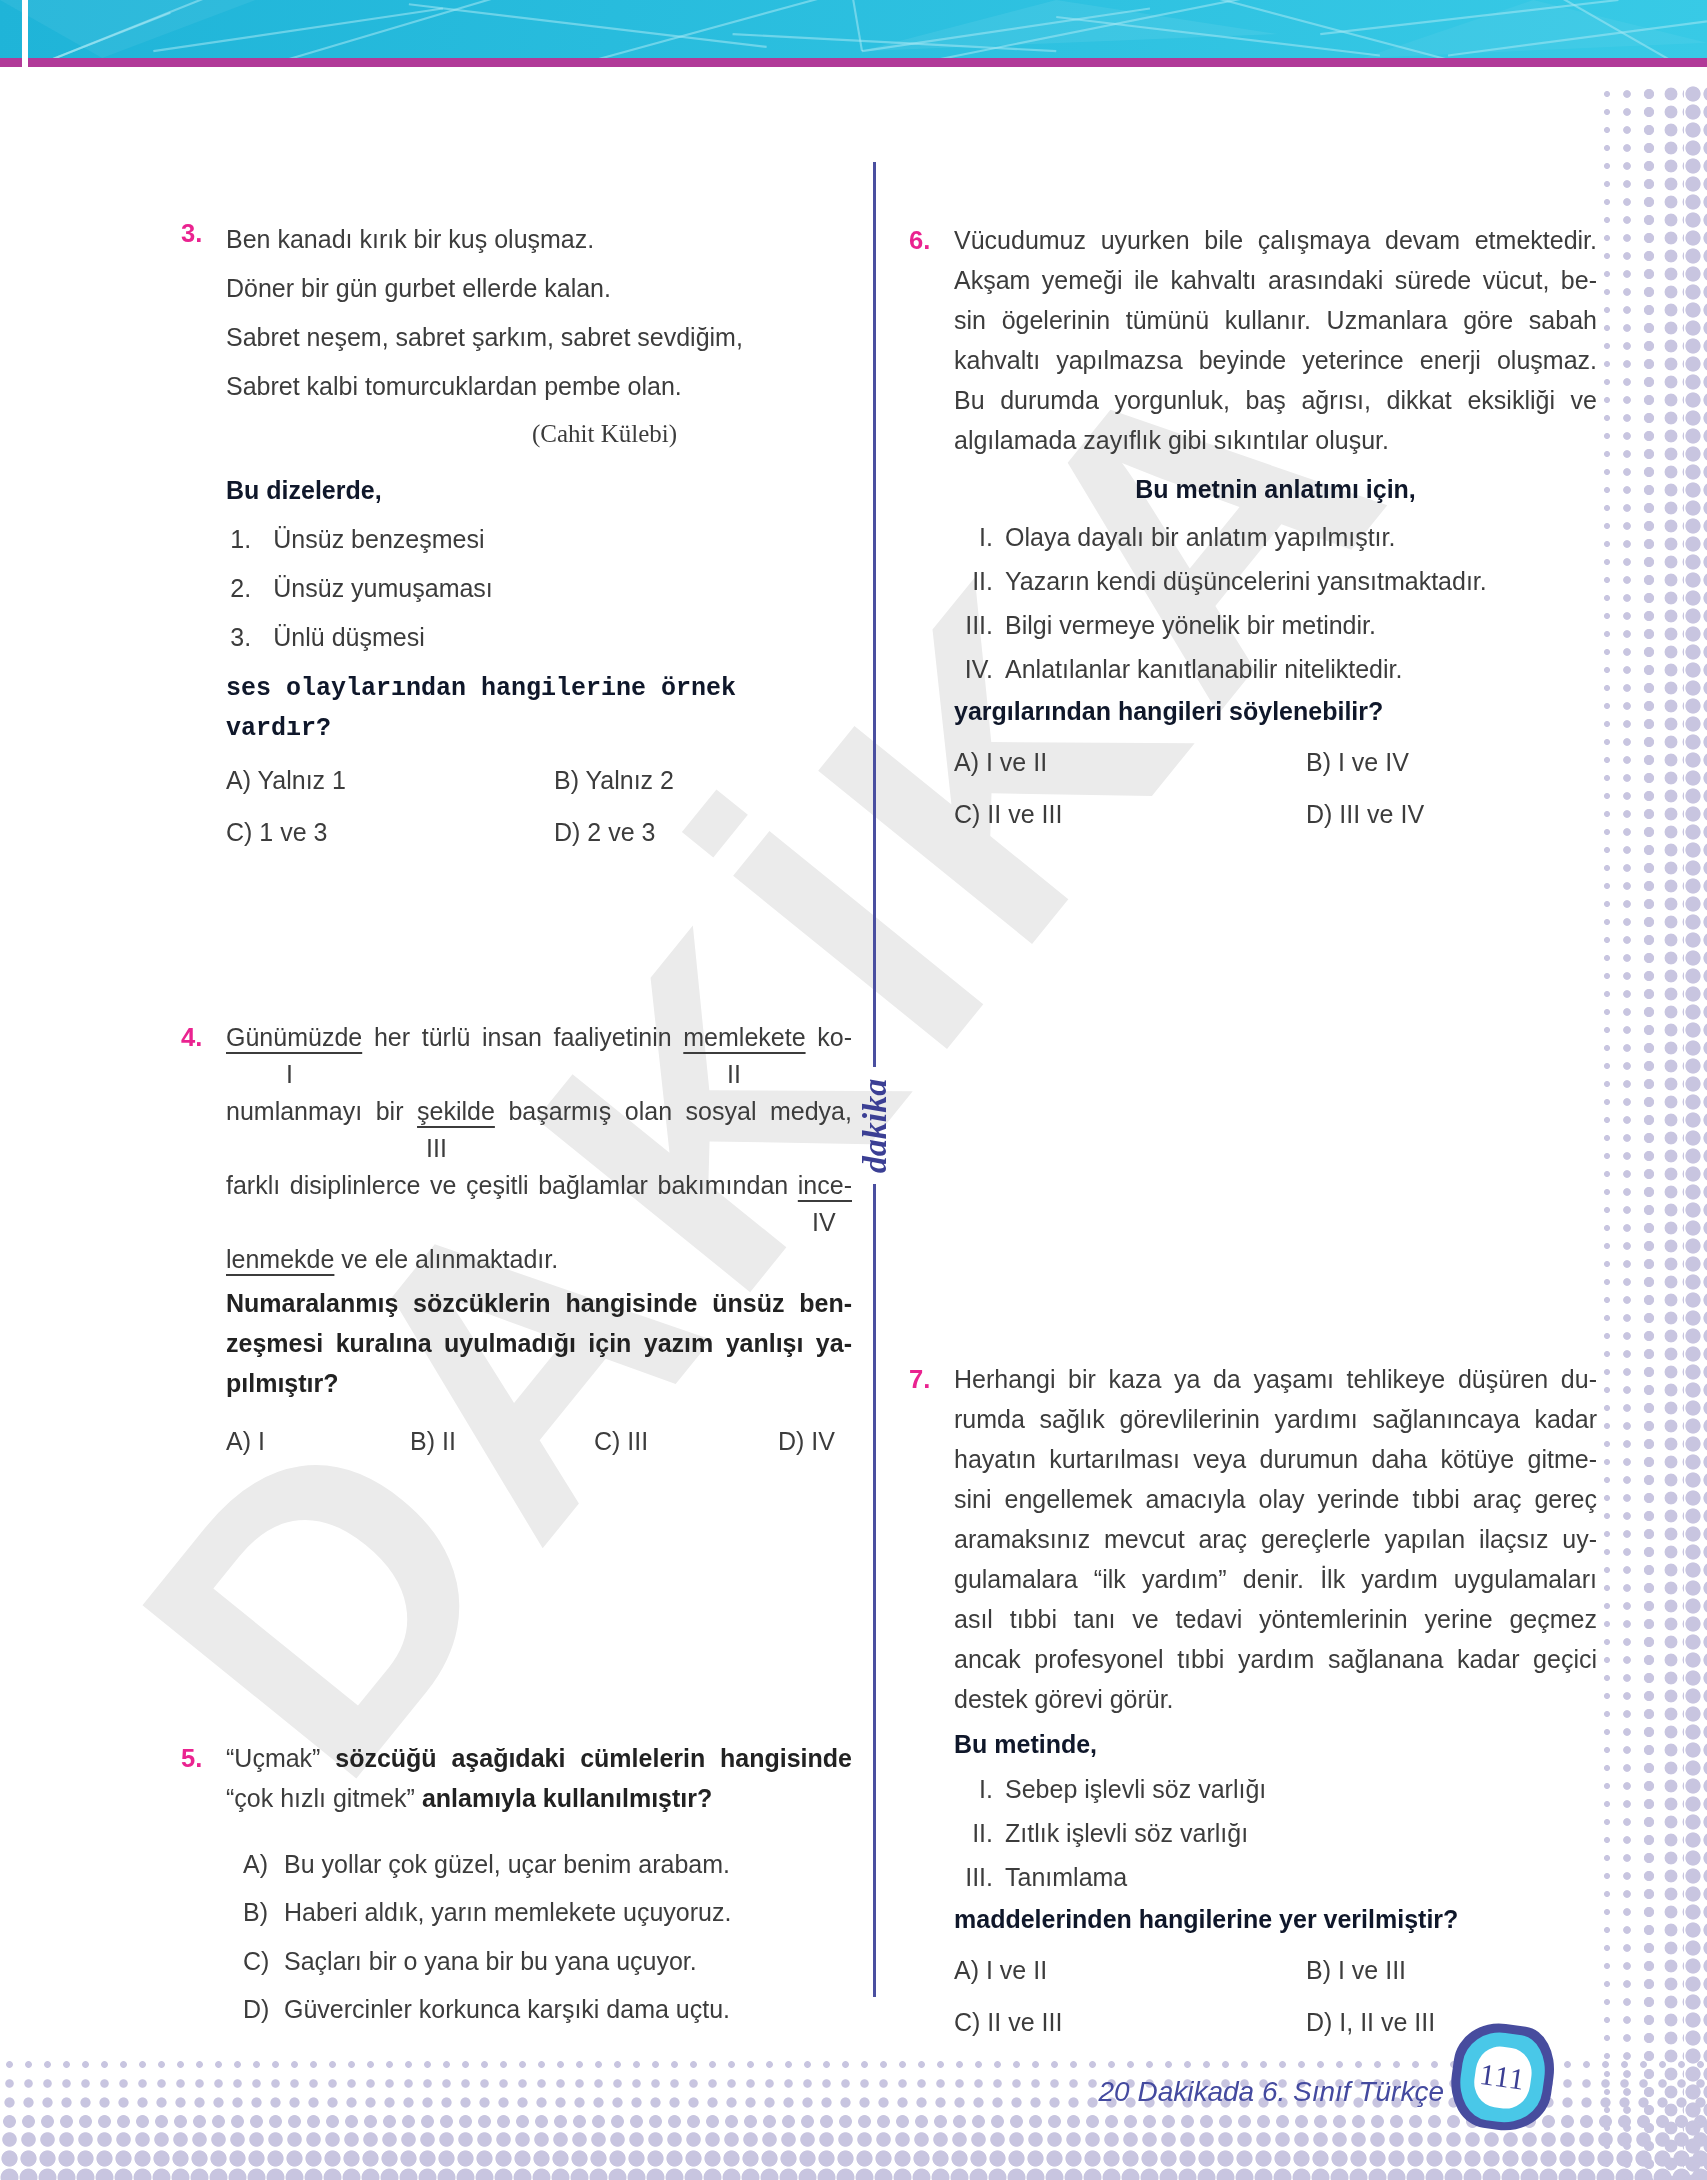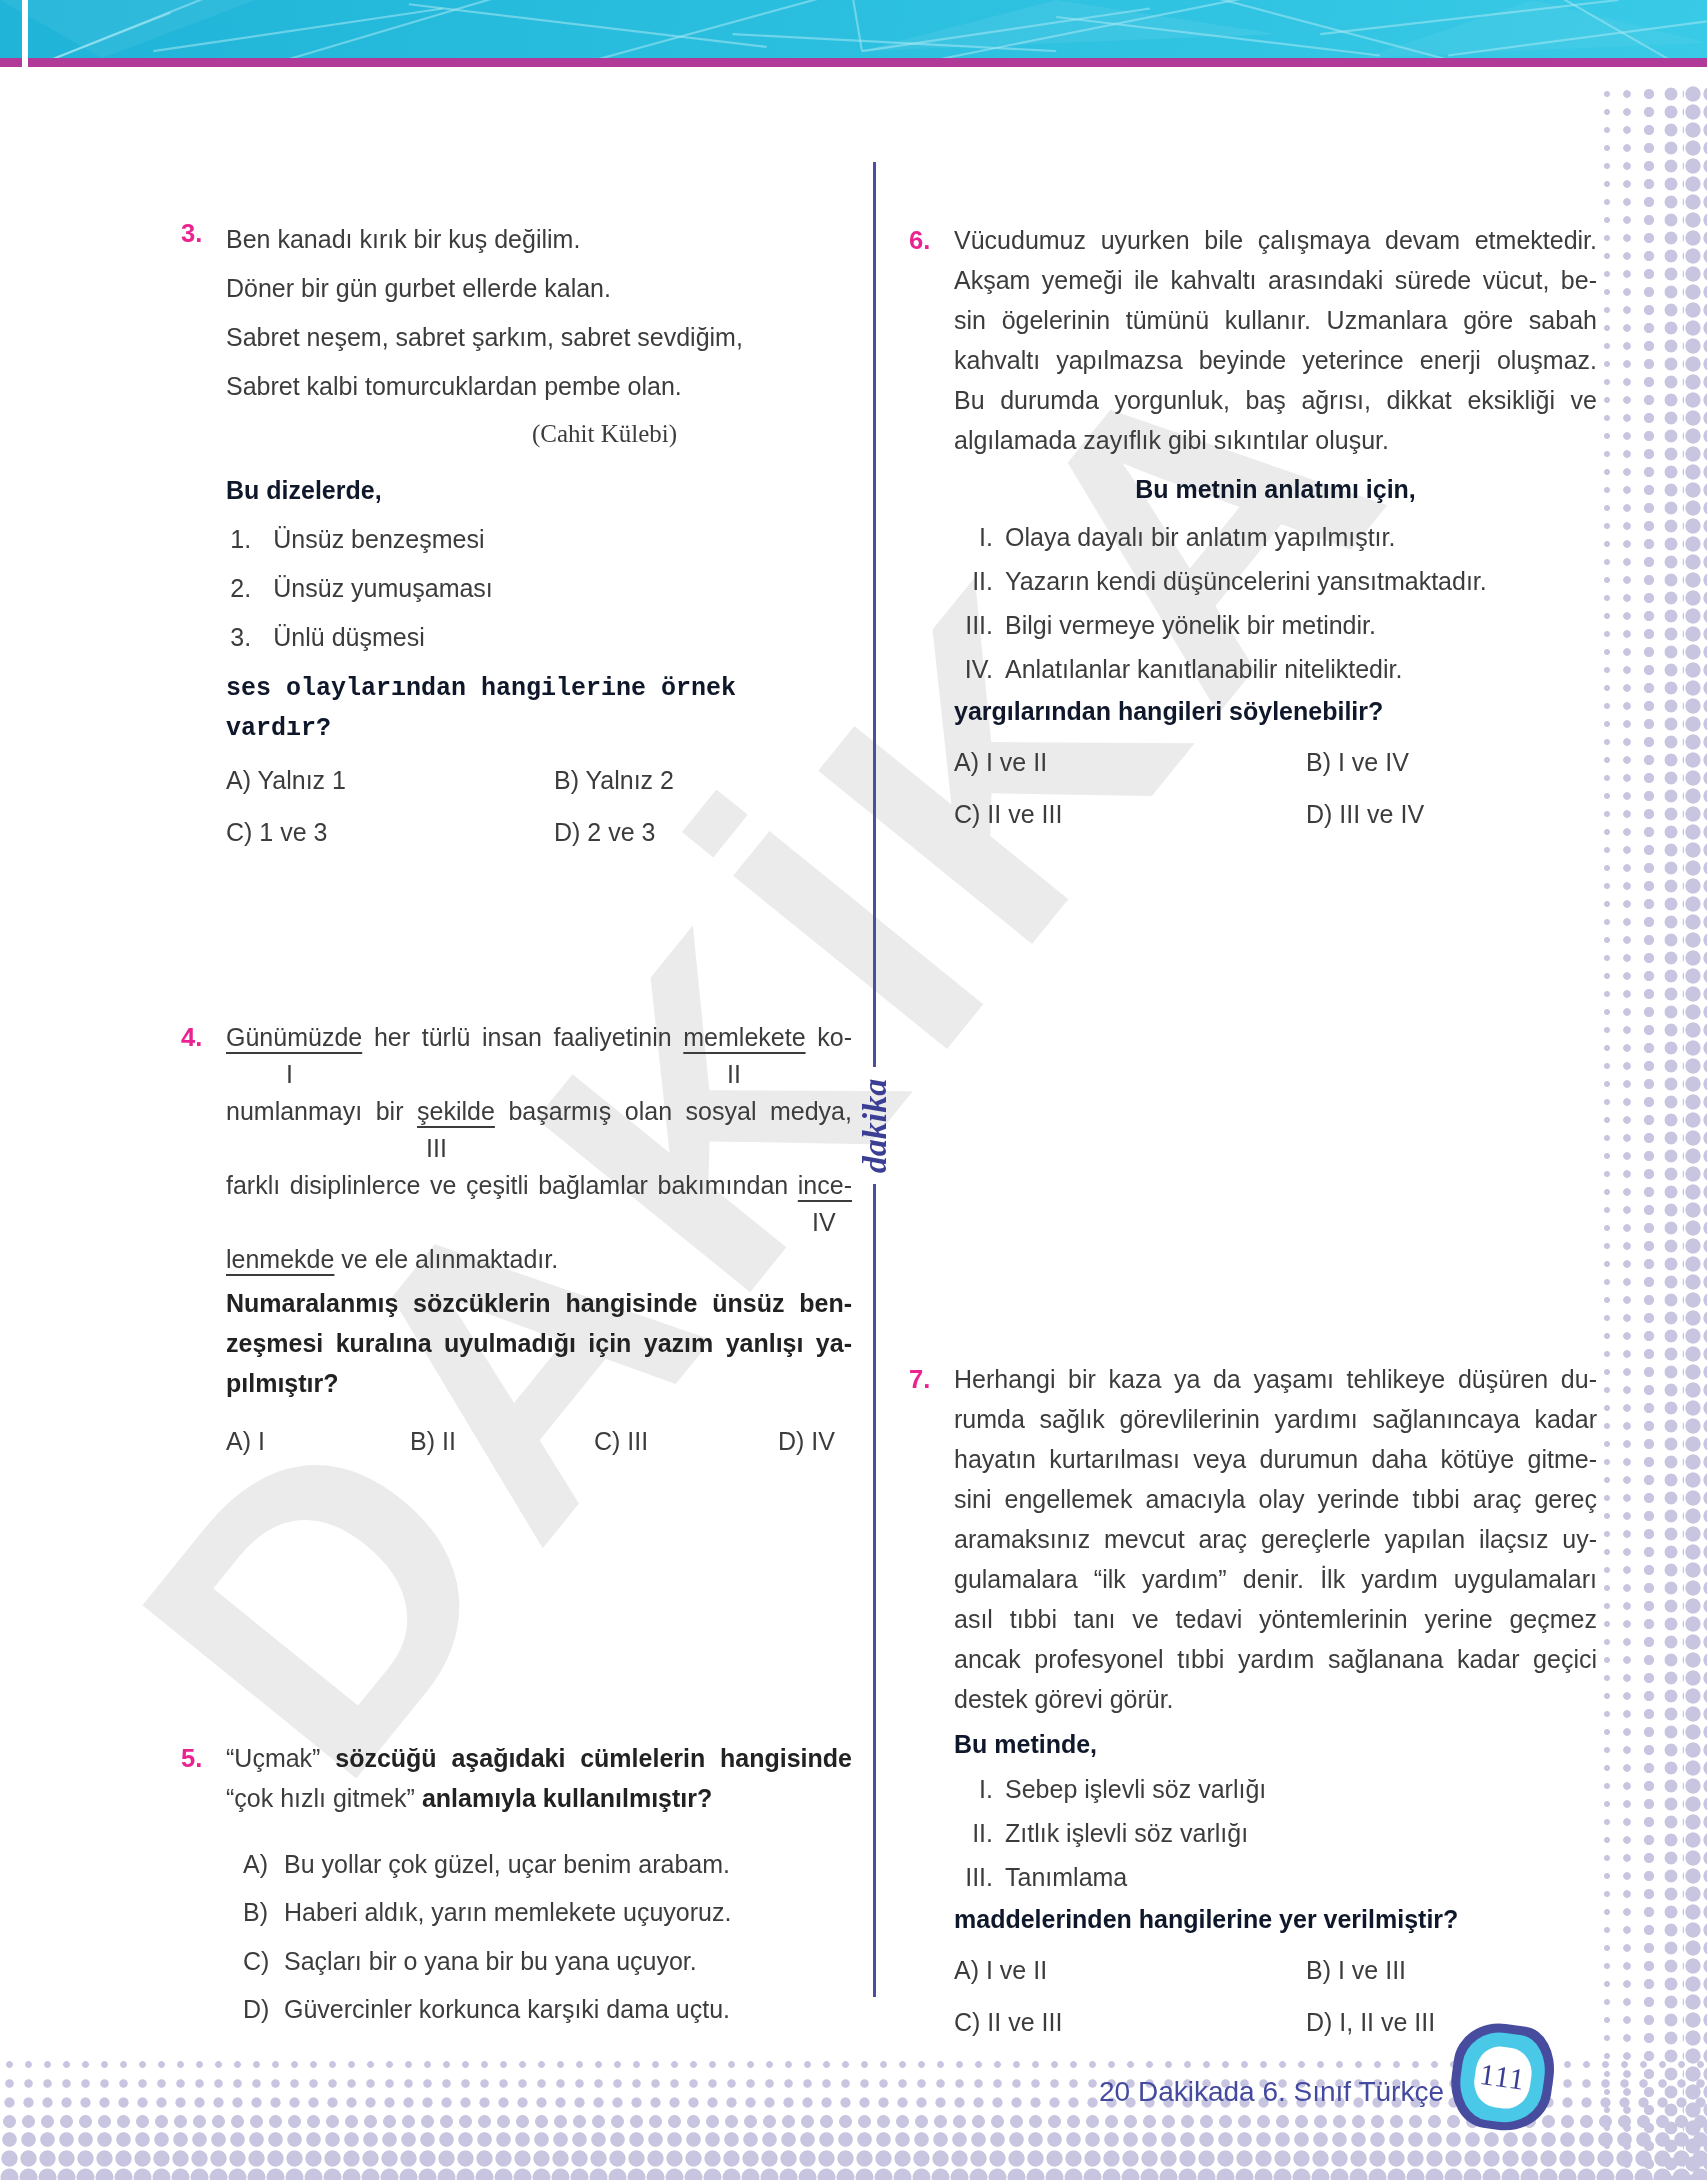--- a/index.html
+++ b/index.html
@@ -46,21 +46,21 @@
   .l44{line-height:37px;text-align:justify;text-align-last:justify;}
   .l44.last{text-align-last:left;}
   .mrow{position:relative;height:37px;}
   .mk{position:absolute;top:0;line-height:37px;}
   .u{text-decoration:underline;text-decoration-thickness:1.7px;text-underline-offset:6px;}
   .stem{margin-top:5.1px;}
   .stem .pl{font-weight:bold;color:#222;}
 
   
   .footer-title{position:absolute;top:2076px;left:852px;width:592px;text-align:right;
-                color:#444a9f;font-size:28px;z-index:3;}
+                color:#444a9f;font-size:28px;z-index:3;font-style:italic;}
   .badge{position:absolute;left:1452px;top:2024px;width:101px;height:106px;z-index:3;
          transform:rotate(8deg);}
   .badge .b-out{width:101px;height:106px;background:#474c9e;
                 border-radius:46% 34% 48% 38% / 40% 44% 40% 46%;
                 display:flex;align-items:center;justify-content:center;}
   .badge .b-mid{width:83px;height:89px;background:#49c8e8;
                 border-radius:46% 34% 48% 38% / 40% 44% 40% 46%;
                 display:flex;align-items:center;justify-content:center;}
   .badge .b-in{width:56px;height:61px;background:#ffffff;border-radius:42%;
                display:flex;align-items:center;justify-content:center;}
@@ -102,21 +102,21 @@
   <div class="header-gap"></div>
 
   <div class="watermark">DAKİKA</div>
 
   <div class="div-seg div-top"></div>
   <div class="div-label">dakika</div>
   <div class="div-seg div-bot"></div>
 
   <section class="q" style="left:226px;top:215px;width:626px;">
     <span class="qnum">3.</span>
-    <div class="vline">Ben kanadı kırık bir kuş değilim.</div>
+    <div class="vline">Ben kanadı kırık bir kuş oluşmaz.</div>
     <div class="vline">Döner bir gün gurbet ellerde kalan.</div>
     <div class="vline">Sabret neşem, sabret şarkım, sabret sevdiğim,</div>
     <div class="vline">Sabret kalbi tomurcuklardan pembe olan.</div>
     <div class="attr">(Cahit Külebi)</div>
     <div class="lead" style="margin-top:15.3px;">Bu dizelerde,</div>
     <div style="margin-top:5.1px;">
       <div class="nrow">
         <span class="nmark">1.</span>
         <span>Ünsüz benzeşmesi</span>
       </div>

